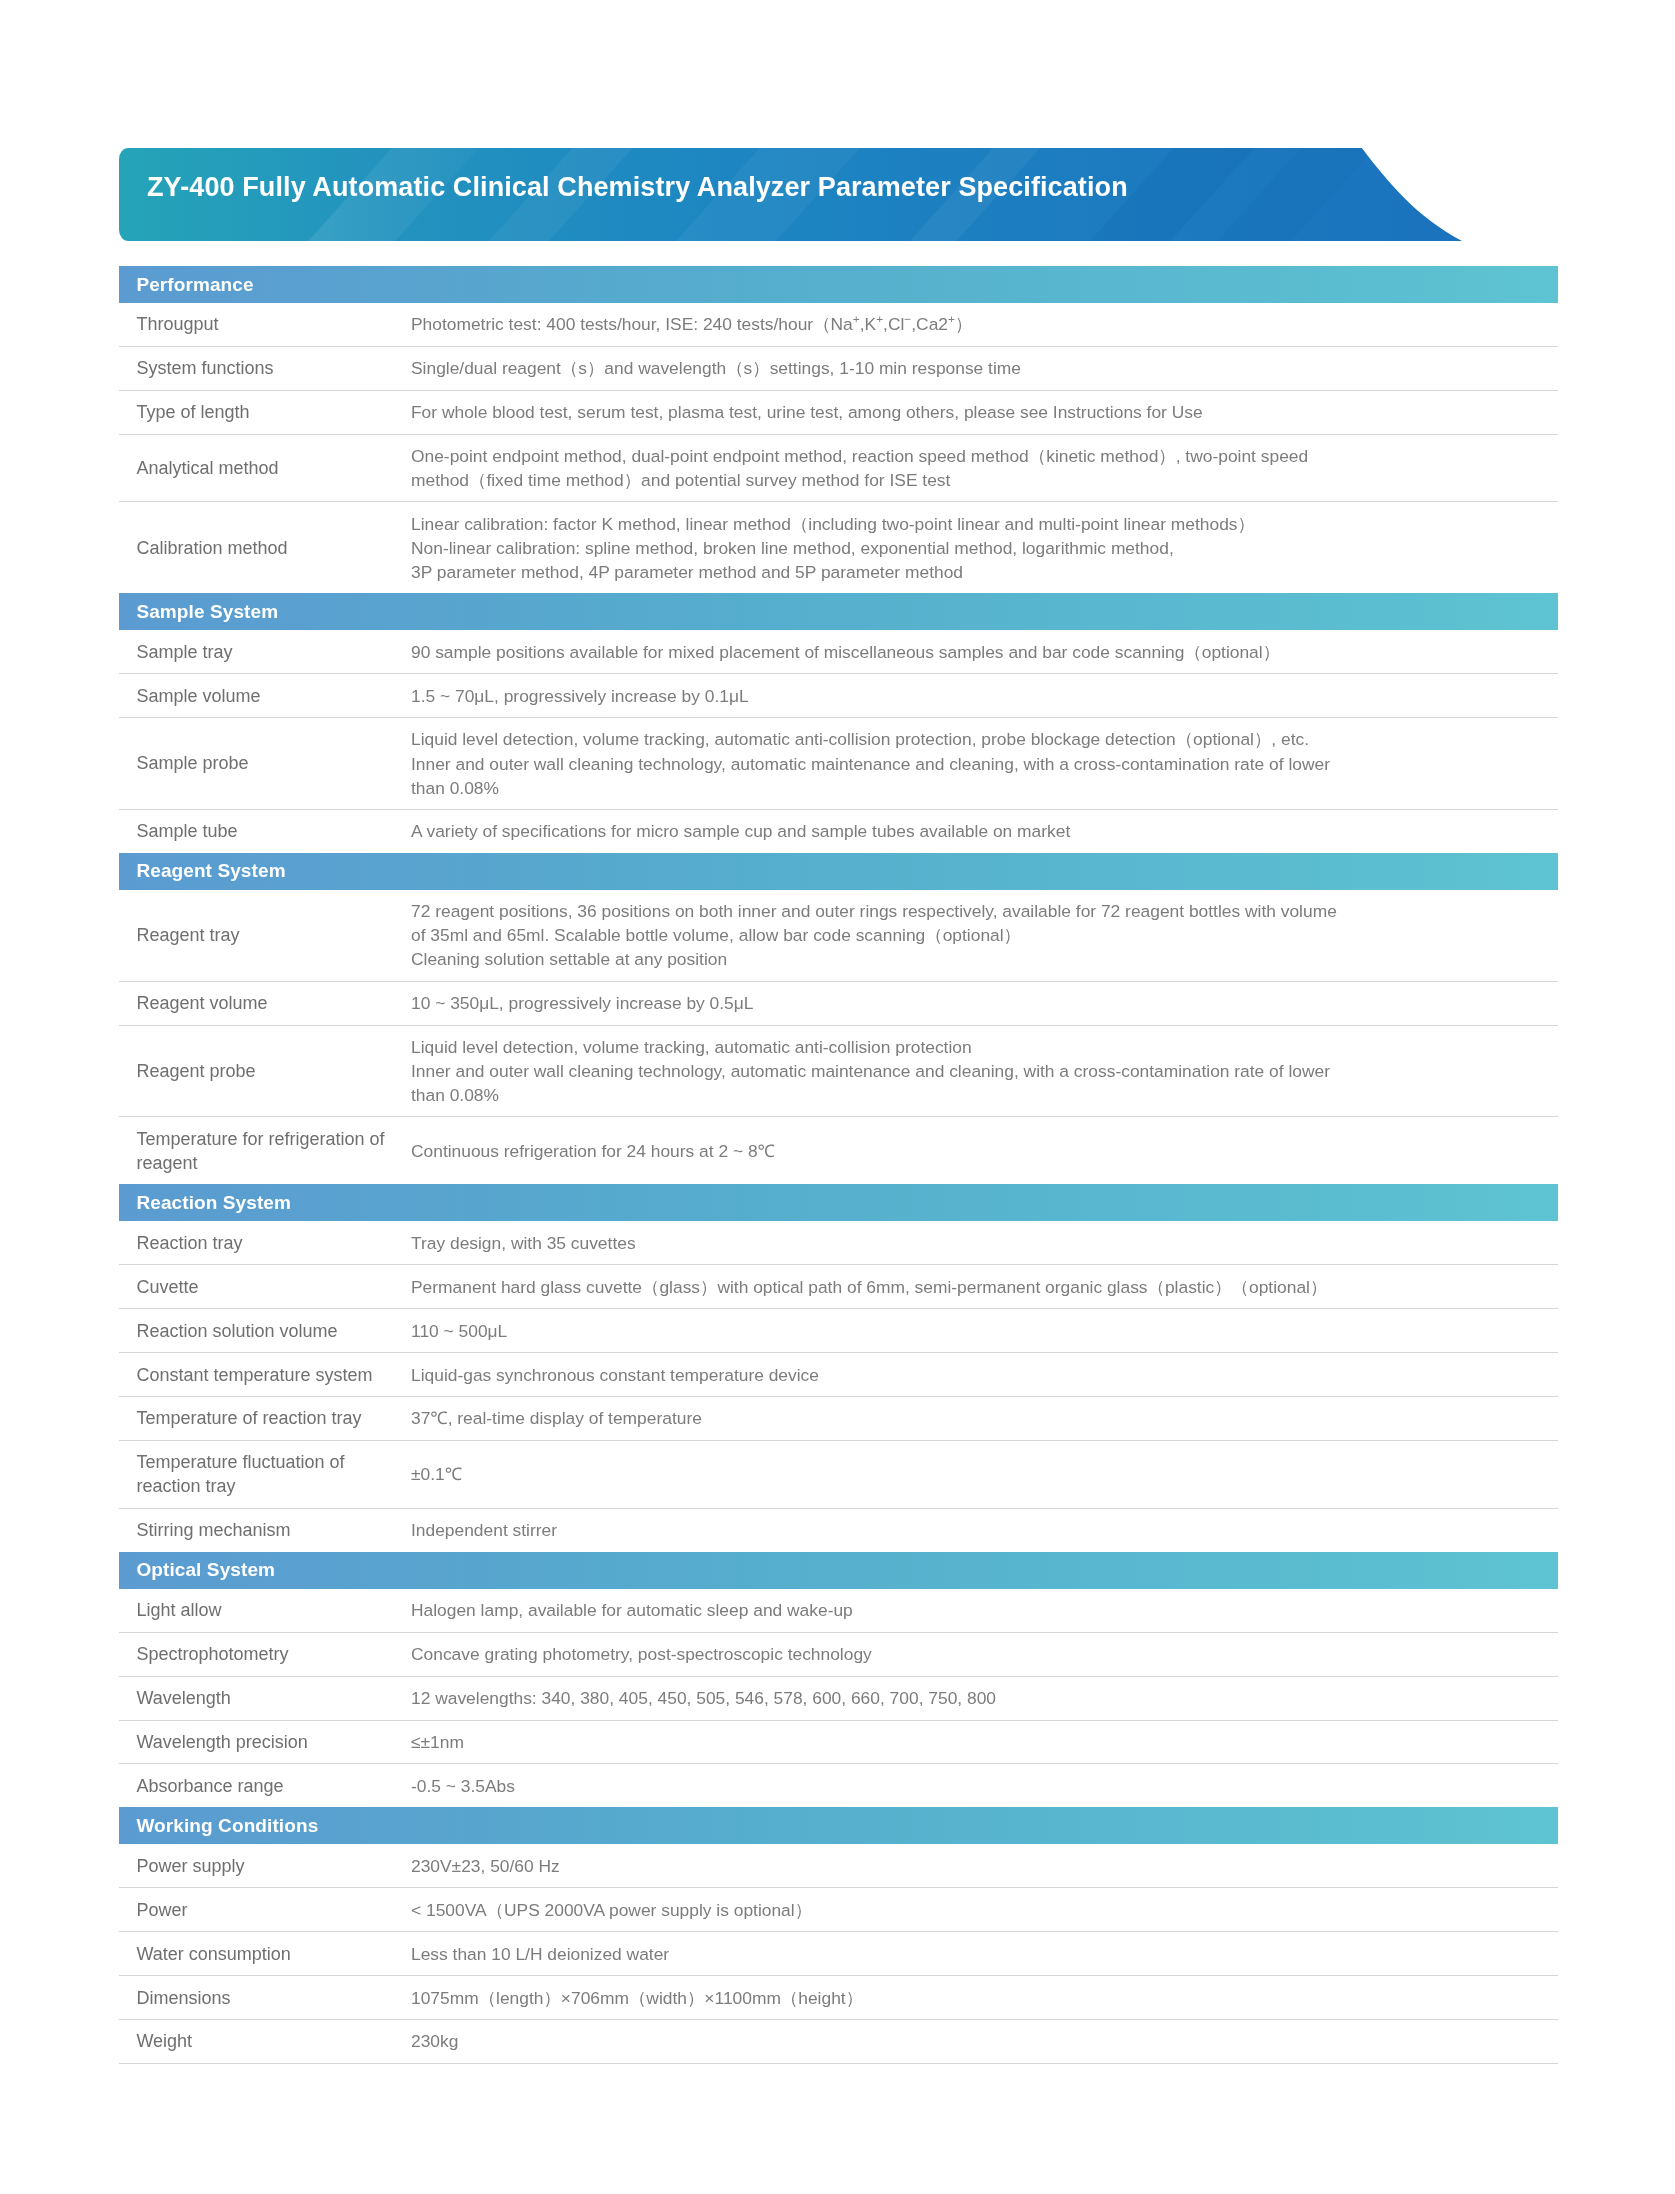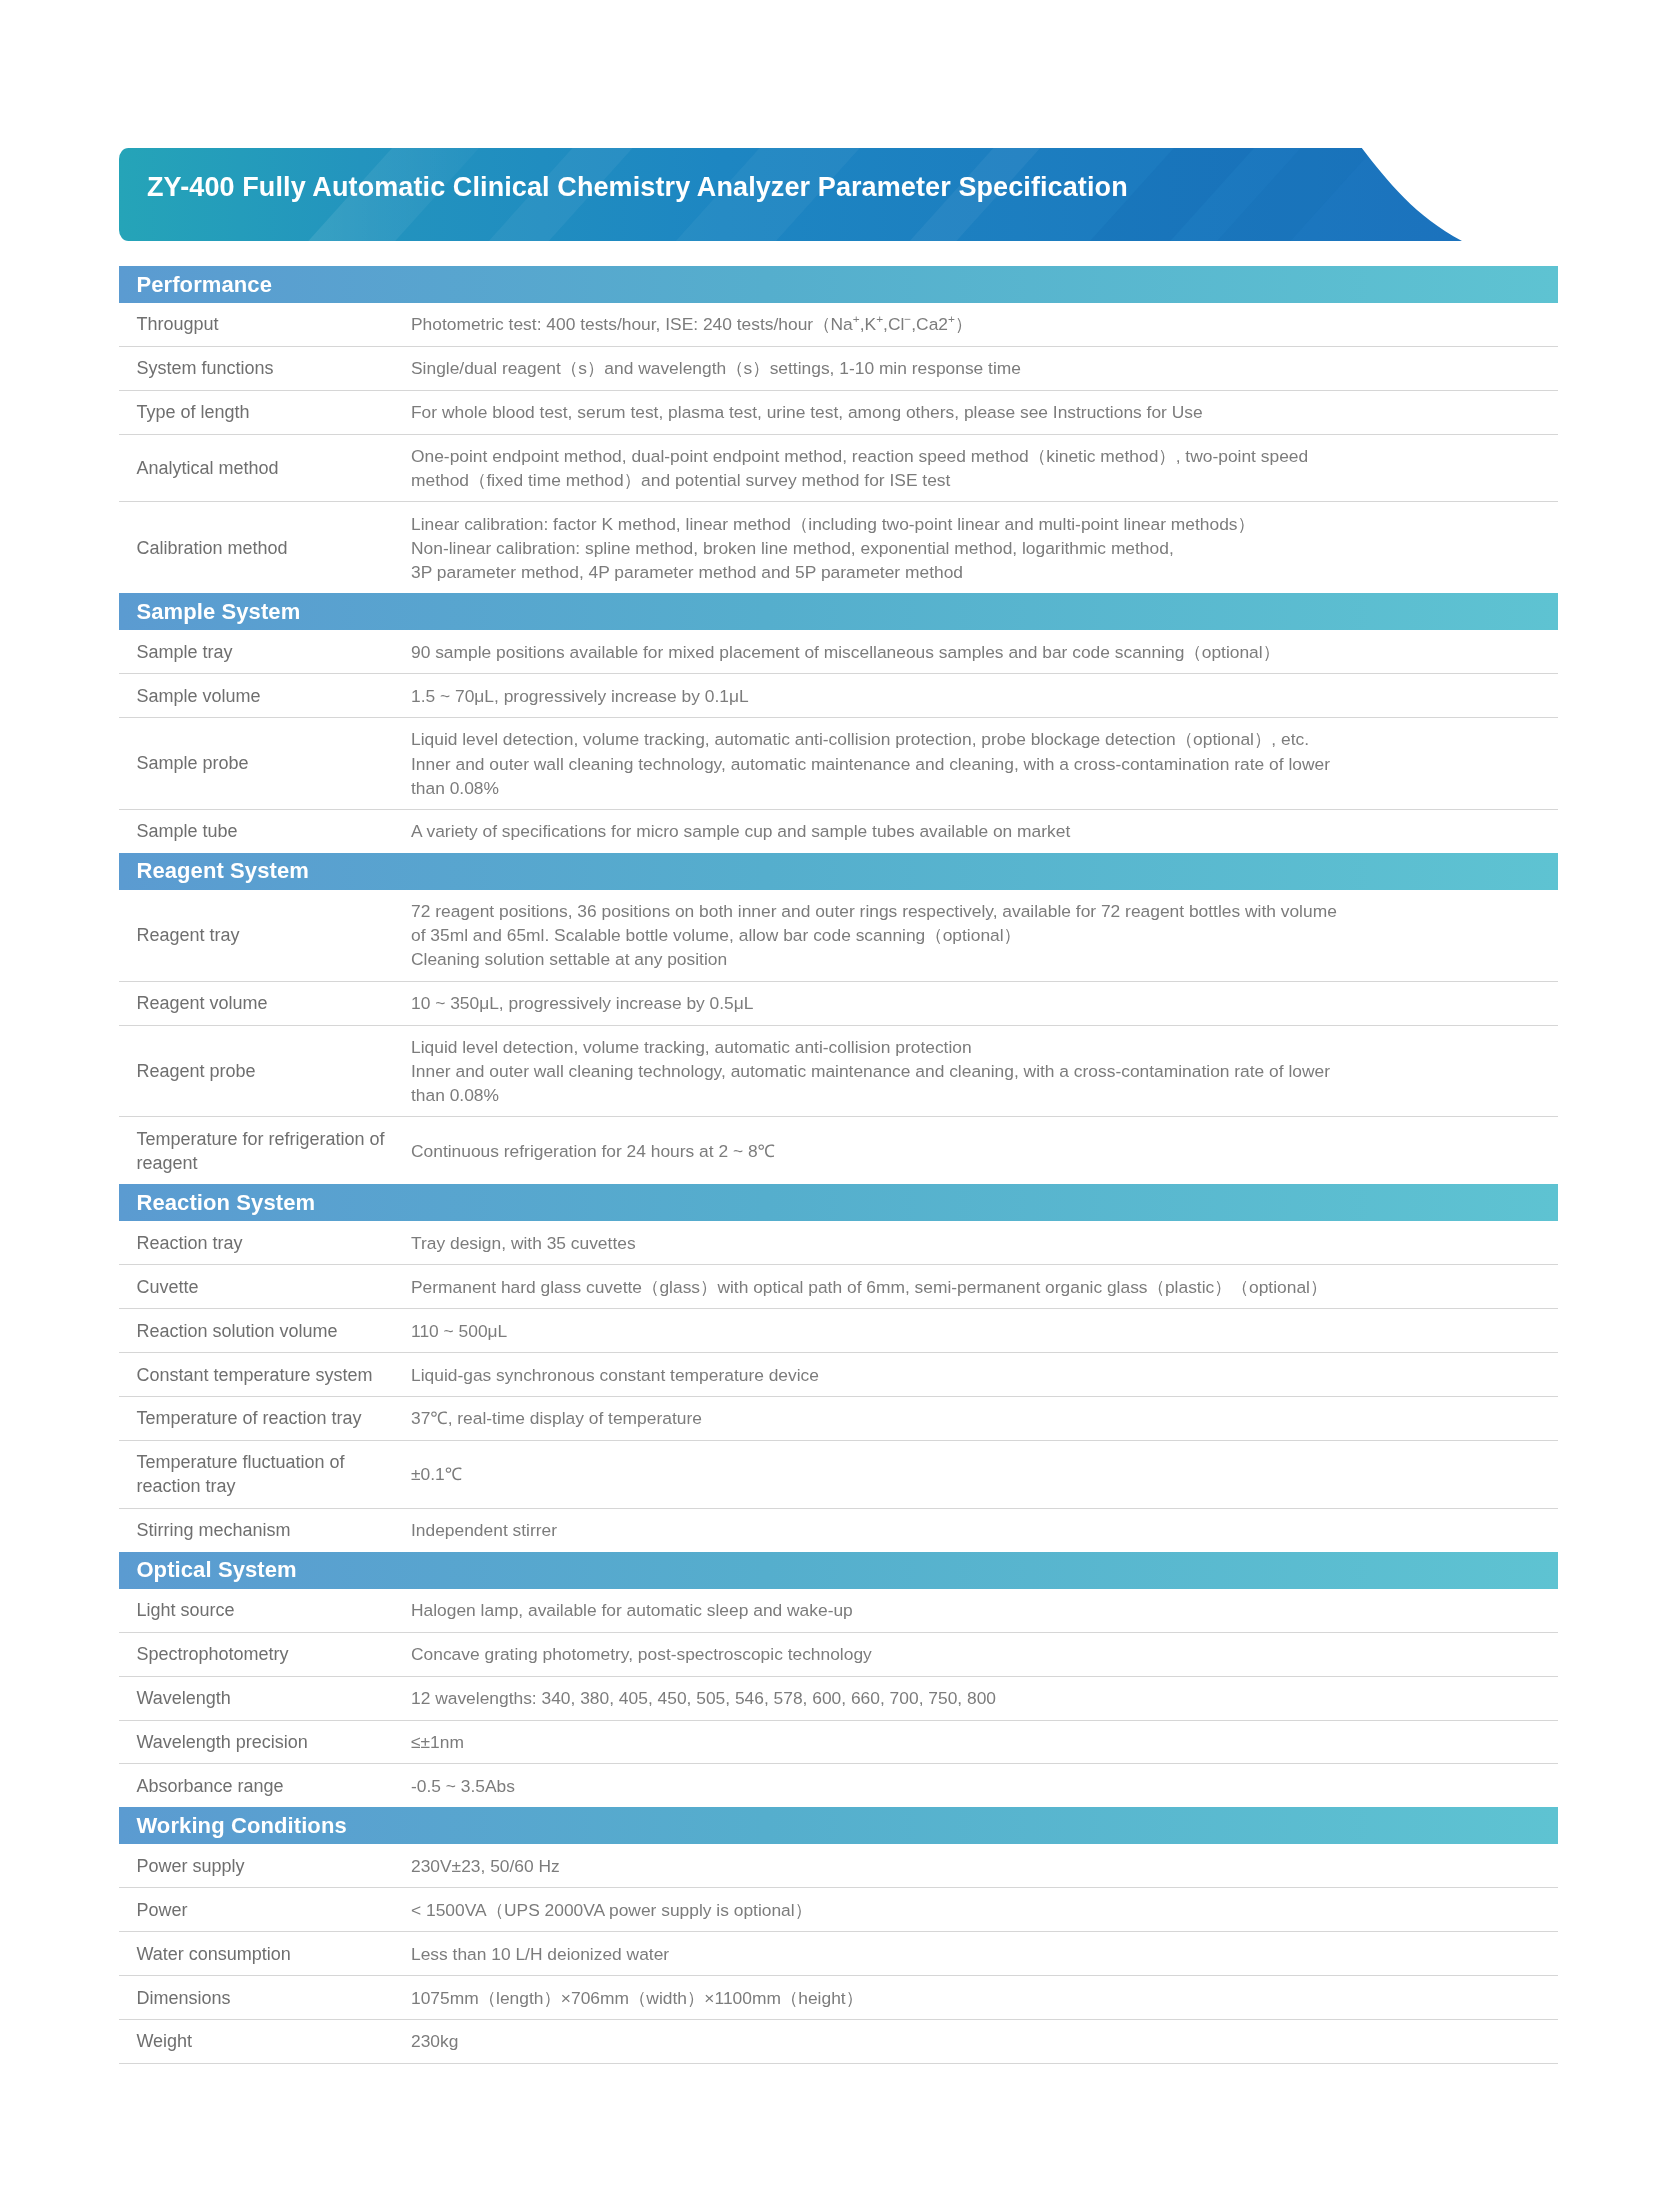--- a/index.html
+++ b/index.html
@@ -65,21 +65,21 @@
 
   .section-header {
     height: 37px;
     display: flex;
     align-items: center;
     background: linear-gradient(to right, #5b9bd1 0%, #55aecd 45%, #5ec3d2 100%);
   }
   .section-header .section-title {
     padding-left: 17.4px;
     color: #ffffff;
-    font-size: 22px;
+    font-size: 19px;
     font-weight: bold;
     letter-spacing: 0.1px;
   }
 
   .row {
     display: flex;
     align-items: center;
     border-bottom: 1.3px solid #d6d6d6;
     min-height: 43px;
     box-sizing: border-box;
@@ -290,21 +290,21 @@
       <div class="row no-rule">
         <div class="label">Stirring mechanism</div>
         <div class="value">
           <span class="vline">Independent stirrer</span>
         </div>
       </div>
       <div class="section-header">
         <div class="section-title">Optical System</div>
       </div>
       <div class="row">
-        <div class="label">Light source</div>
+        <div class="label">Light allow</div>
         <div class="value">
           <span class="vline">Halogen lamp, available for automatic sleep and wake-up</span>
         </div>
       </div>
       <div class="row">
         <div class="label">Spectrophotometry</div>
         <div class="value">
           <span class="vline">Concave grating photometry, post-spectroscopic technology</span>
         </div>
       </div>

